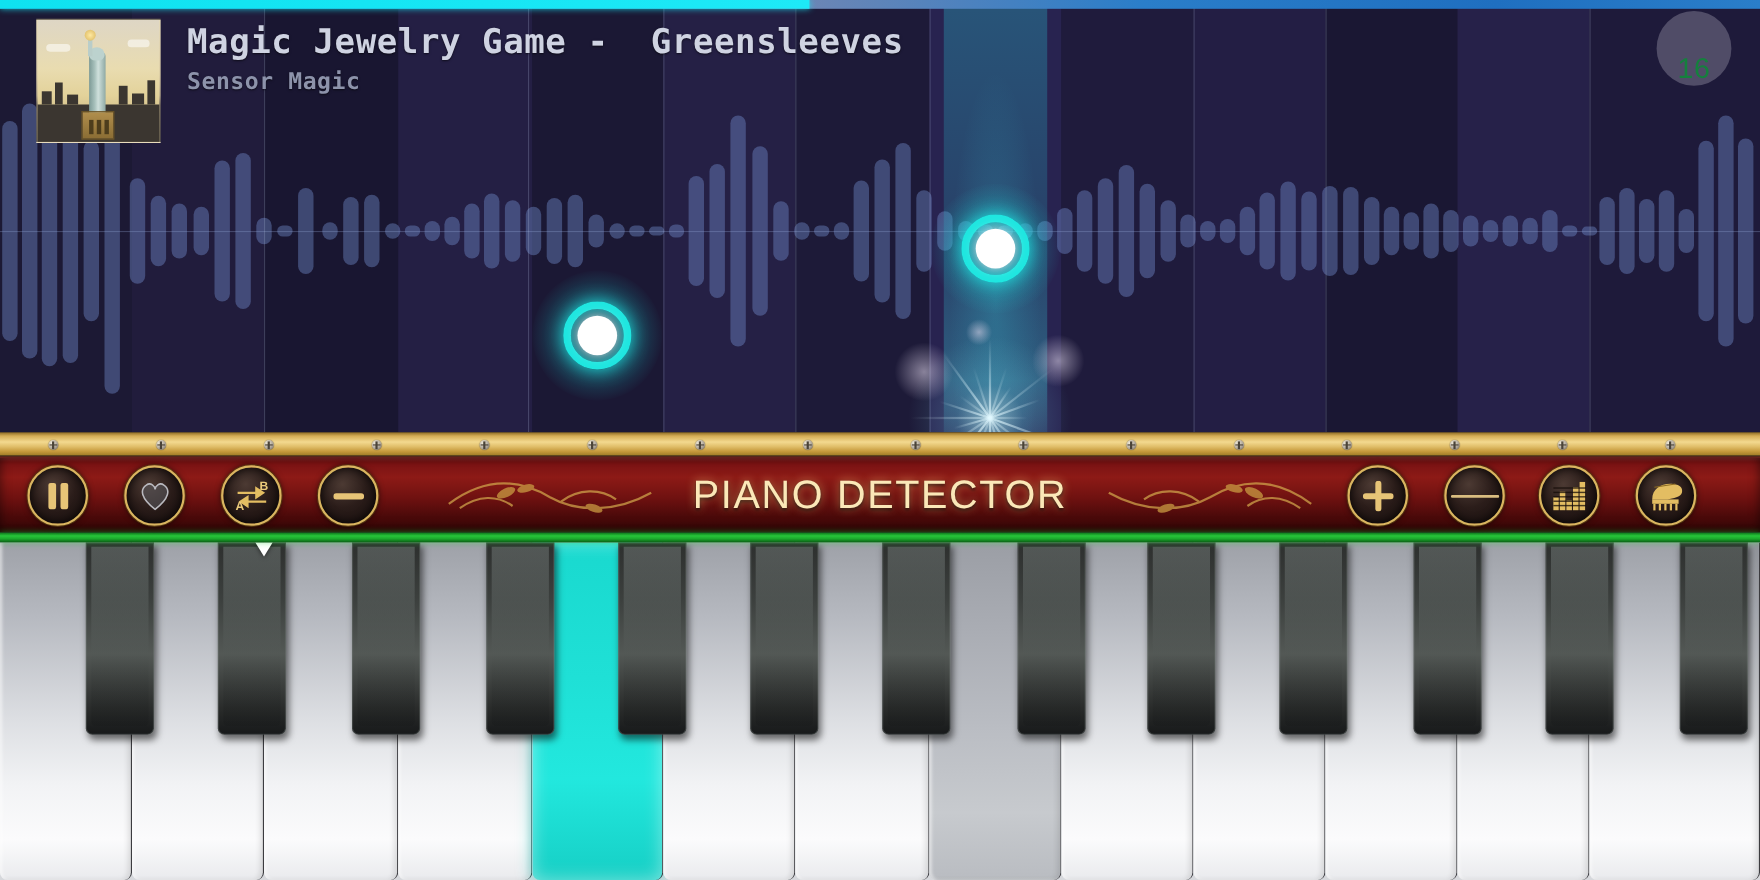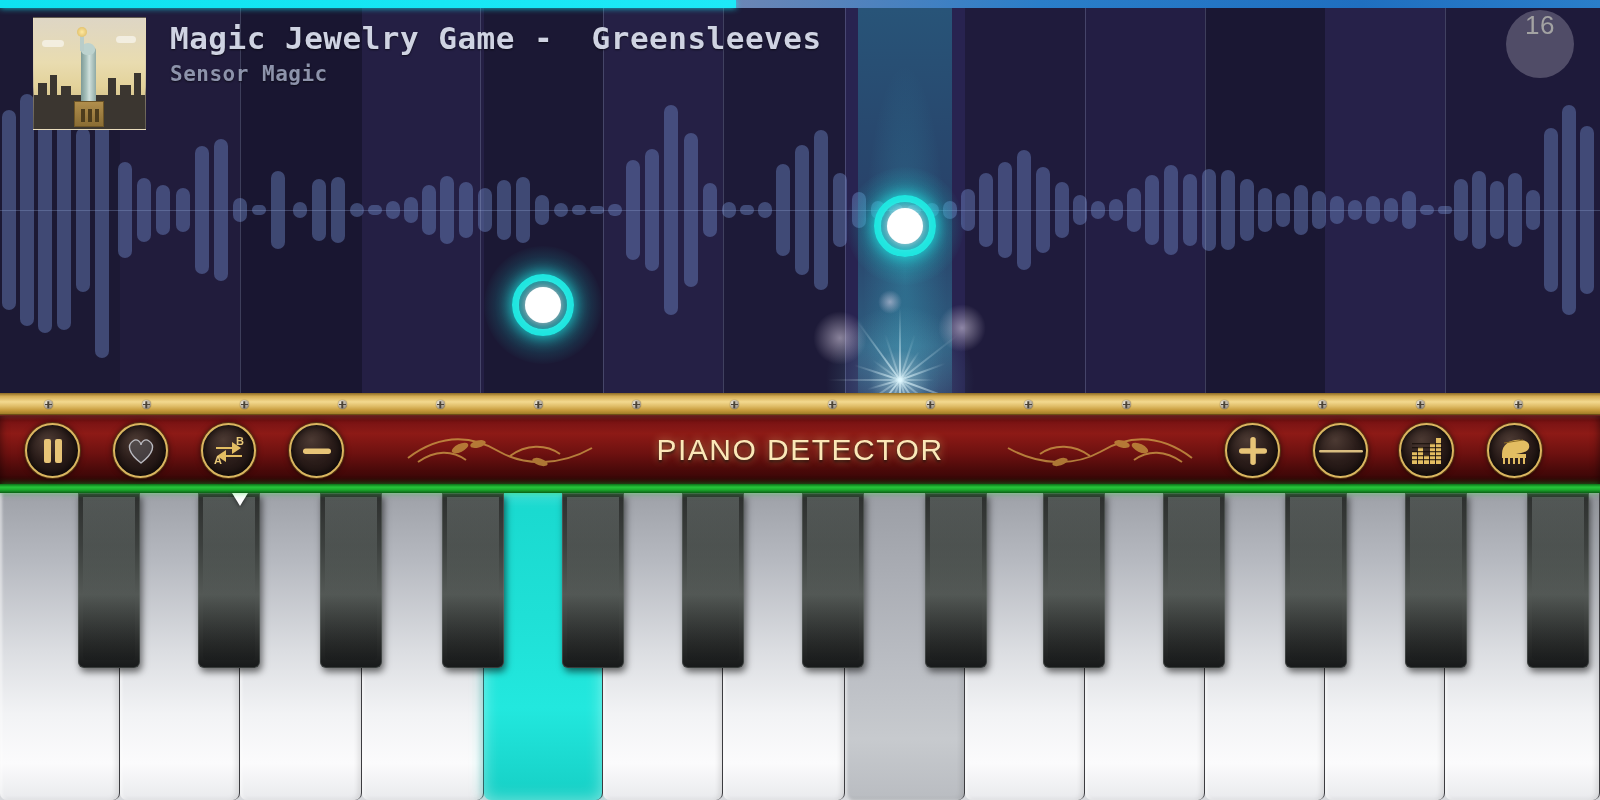--- a/index.html
+++ b/index.html
@@ -113,22 +113,22 @@
     color:#cfd3e2; font-weight:bold; text-shadow:0 1px 2px rgba(0,0,0,.6); white-space:pre;
   }
   .song-sub{
     position:absolute; left:170px; top:62px;
     font-family:"DejaVu Sans Mono", monospace; font-size:21px; letter-spacing:.5px;
     color:#8d93ab; font-weight:bold; text-shadow:0 1px 2px rgba(0,0,0,.6);
   }
   .counter{
     position:absolute; right:26px; top:10px; width:68px; height:68px; border-radius:50%;
     background:rgba(122,118,140,.55);
-    display:flex; align-items:flex-start; justify-content:center;
-    color:#a3a3a3; font-size:26px; letter-spacing:.5px;
+    display:flex; align-items:flex-end; justify-content:center;
+    color:#15803d; font-size:26px; letter-spacing:.5px;
   }
 
   
   .railtop{
     position:absolute; left:0; top:393px; width:1600px; height:22px; z-index:30;
     background:linear-gradient(180deg,#8c6a24 0%,#d5ad55 16%,#f3d98f 42%,#e0be69 62%,#c79b3d 82%,#a07c27 100%);
     border-bottom:1px solid #6b4f17;
   }
   .screw{ position:absolute; top:7px; width:9px; height:9px; border-radius:50%;
     background:radial-gradient(circle at 35% 32%, #f6efdc, #a9a094 60%, #5d564b 100%);
@@ -161,21 +161,21 @@
     color:#e9c979; z-index:32;
   }
   .ico{ display:block; }
 
   .bar-title{
     position:absolute; left:0; top:415px; width:1600px; height:69px;
     display:flex; align-items:center; justify-content:center; z-index:31;
     pointer-events:none;
   }
   .bar-title span{
-    font-size:30px; letter-spacing:1.5px; color:#fbe8b8;
+    font-size:36px; letter-spacing:1.5px; color:#fbe8b8;
     text-shadow:0 0 9px rgba(255,215,130,.6), 0 2px 3px rgba(0,0,0,.8);
   }
   .filigree{ position:absolute; top:432px; width:200px; height:40px; z-index:31; opacity:.75; }
 
   
   .keyboard{ position:absolute; left:0; top:493px; width:1600px; height:307px; z-index:25;
     background:#d6d8dc; overflow:hidden; }
   .wkey{
     position:absolute; top:0; height:307px;
     background:linear-gradient(180deg,#9ea1a8 0%,#b6b9c0 22%,#dcdee2 52%,#f2f3f5 72%,#fbfbfc 88%,#e9eaed 100%);

